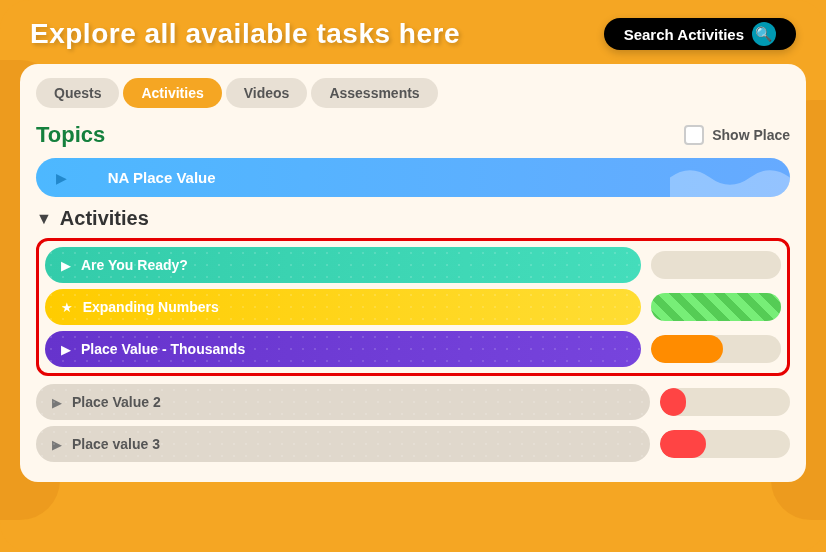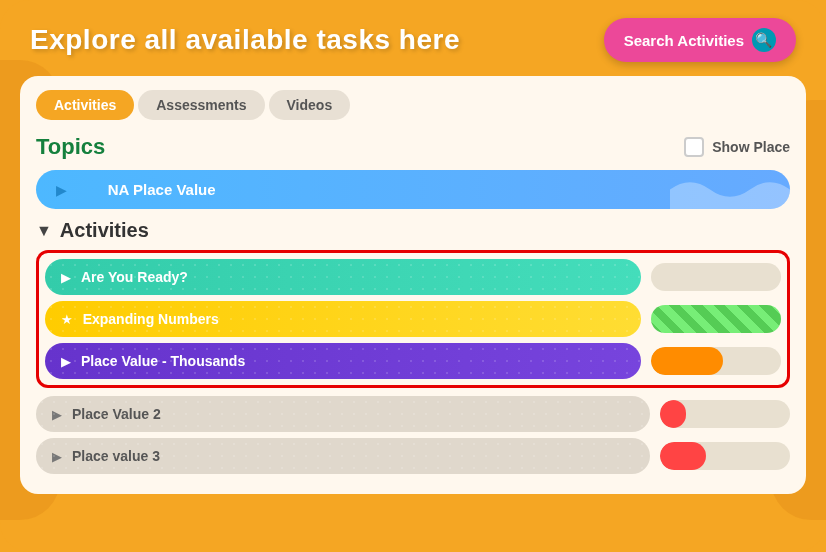--- a/index.html
+++ b/index.html
@@ -54,25 +54,25 @@
 
     .header-title {
       font-size: 28px;
       font-weight: 900;
       color: white;
       text-shadow: 2px 2px 4px rgba(0,0,0,0.2);
       letter-spacing: 0.5px;
     }
 
     .search-btn {
-      background: #ec4899;
+      background: #000000;
       color: white;
       border: none;
       border-radius: 25px;
-      padding: 10px 20px;
+      padding: 4px 20px;
       font-size: 15px;
       font-weight: 700;
       cursor: pointer;
       display: flex;
       align-items: center;
       gap: 8px;
       box-shadow: 0 3px 8px rgba(0,0,0,0.2);
     }
 
     .search-icon-circle {
@@ -346,23 +346,24 @@
     <h1 class="header-title">Explore all available tasks here</h1>
     <button class="search-btn">
       <span>Search Activities</span>
       <span class="search-icon-circle">🔍</span>
     </button>
   </div>
 
   <div class="content-panel">
 
     <div class="tabs-row">
+      <button class="tab">Quests</button>
       <button class="tab active">Activities</button>
+      <button class="tab">Videos</button>
       <button class="tab">Assessments</button>
-      <button class="tab">Videos</button>
     </div>
 
     <div class="topics-row">
       <span class="topics-label">Topics</span>
       <div class="show-marks-area">
         <div class="show-marks-checkbox"></div>
         <span class="show-marks-label">Show Place</span>
       </div>
     </div>
 

